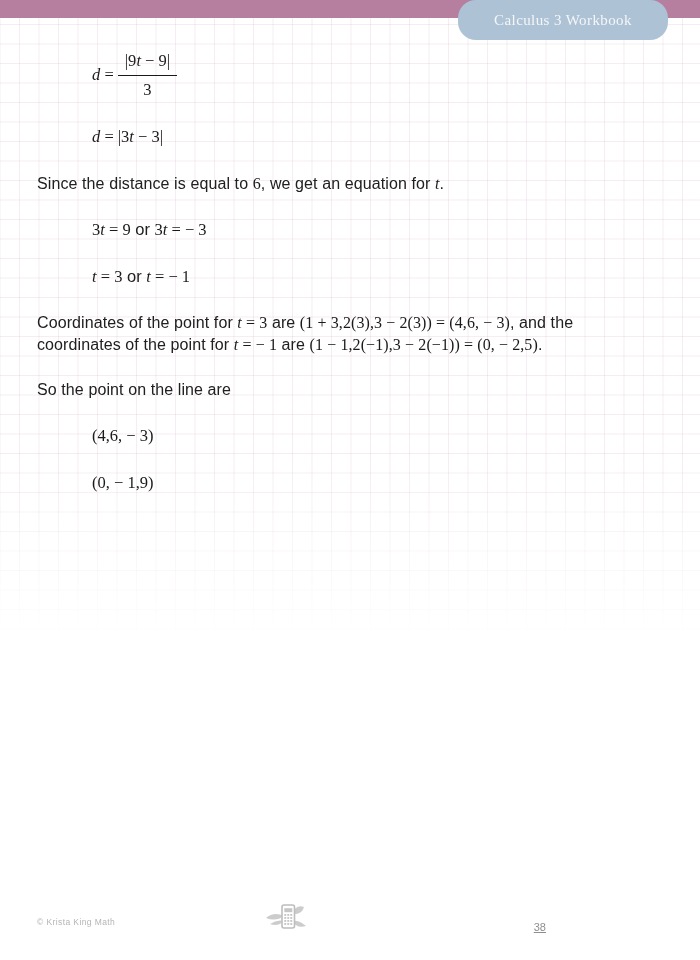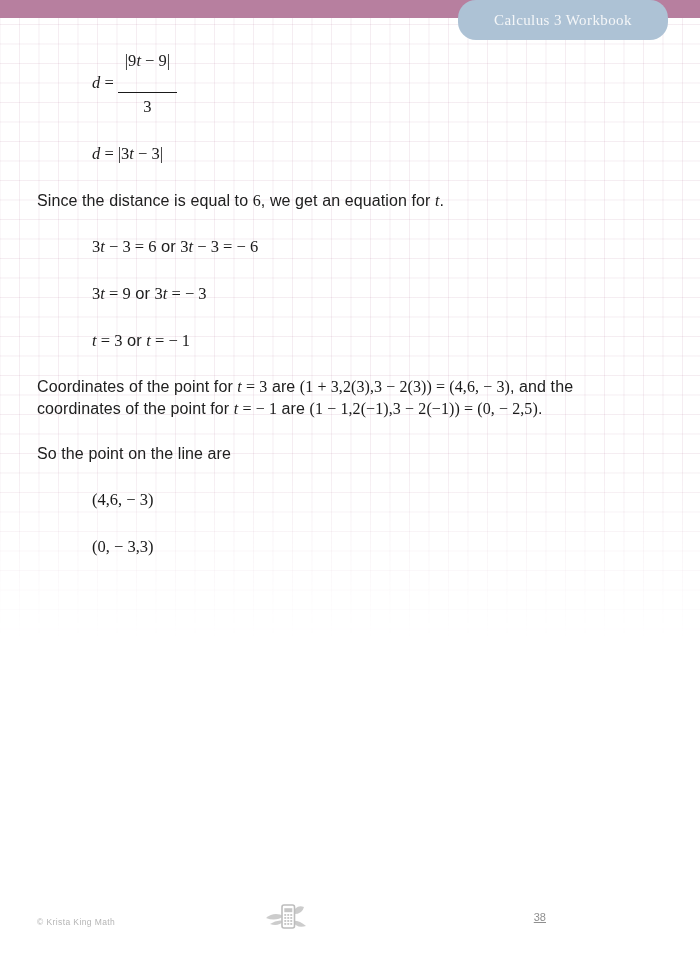--- a/index.html
+++ b/index.html
@@ -56,61 +56,60 @@
     letter-spacing:0.1px;
   }
   .block.paragraph.multiline{line-height:22px;}
   .math{font-family:"Liberation Serif",serif;color:#1a1a1a;}
   .math i{font-style:italic;}
   .txt{font-family:"Liberation Sans",sans-serif;text-align:right;}
   .frac{
     display:inline-block;text-align:center;vertical-align:middle;
     font-family:"Liberation Serif",serif;
   }
-  .frac .num{display:block;padding:0 7px 20px;border-bottom:1.4px solid #1a1a1a;}
+  .frac .num{display:block;padding:0 7px 3px;border-bottom:1.4px solid #1a1a1a;}
   .frac .den{display:block;padding-top:3px;}
   .footer{
     position:absolute;left:0;bottom:0;width:576px;height:60px;z-index:2;
   }
   .copyright{
     position:absolute;left:37px;bottom:33px;
     font-size:8.5px;color:#b5b5b5;letter-spacing:0.4px;
   }
   .logo{
     position:absolute;left:50%;bottom:20px;transform:translateX(-50%);
   }
   .page-number{
-    position:absolute;right:30px;bottom:37px;
+    position:absolute;right:30px;bottom:27px;
     font-size:11px;color:#8f8f8f;text-decoration:underline;
   }
 </style>
 </head>
 <body>
 
 <div class="page">
 
   <div class="grid"></div>
 
   <div class="header-bar"></div>
 
   <div class="header-tab">
     <span class="tab-title">Calculus 3 Workbook</span>
   </div>
 
   <div class="content">
       <div class="block equation"><span class="math"><i>d</i> = </span><span class="frac"><span class="num">|9<i>t</i> − 9|</span><span class="den">3</span></span></div>
       <div class="block equation"><span class="math"><i>d</i> = |3<i>t</i> − 3|</span></div>
       <div class="block paragraph"><span class="txt">Since the distance is equal to </span><span class="math">6</span><span class="txt">, we get an equation for </span><span class="math"><i>t</i></span><span class="txt">.</span></div>
-      <div class="block equation"><span class="math">3<i>t</i> − 3 = 6</span><span class="txt"> or </span><span class="math">3<i>t</i> − 3 = − 6</span></div>
       <div class="block equation"><span class="math">3<i>t</i> = 9</span><span class="txt"> or </span><span class="math">3<i>t</i> = − 3</span></div>
       <div class="block equation"><span class="math"><i>t</i> = 3</span><span class="txt"> or </span><span class="math"><i>t</i> = − 1</span></div>
       <div class="block paragraph multiline"><span class="txt">Coordinates of the point for </span><span class="math"><i>t</i> = 3</span><span class="txt"> are </span><span class="math">(1 + 3,2(3),3 − 2(3)) = (4,6, − 3)</span><span class="txt">, and the coordinates of the point for </span><span class="math"><i>t</i> = − 1</span><span class="txt"> are </span><span class="math">(1 − 1,2(−1),3 − 2(−1)) = (0, − 2,5)</span><span class="txt">.</span></div>
       <div class="block paragraph"><span class="txt">So the point on the line are</span></div>
       <div class="block equation"><span class="math">(4,6, − 3)</span></div>
-      <div class="block equation"><span class="math">(0, − 3,3)</span></div>
+      <div class="block equation"><span class="math">(0, − 1,9)</span></div>
     </div>
 
   <div class="footer">
     <span class="copyright">© Krista King Math</span>
 
     <span class="logo">
       <svg width="50" height="34" viewBox="0 0 50 34" aria-hidden="true">
         <g fill="#cccccc">
           <path d="M3 16 Q11 9 21 14 Q13 20 3 16 Z"></path>
           <path d="M7 22 Q14 17 21 19 Q15 25 7 22 Z"></path>

